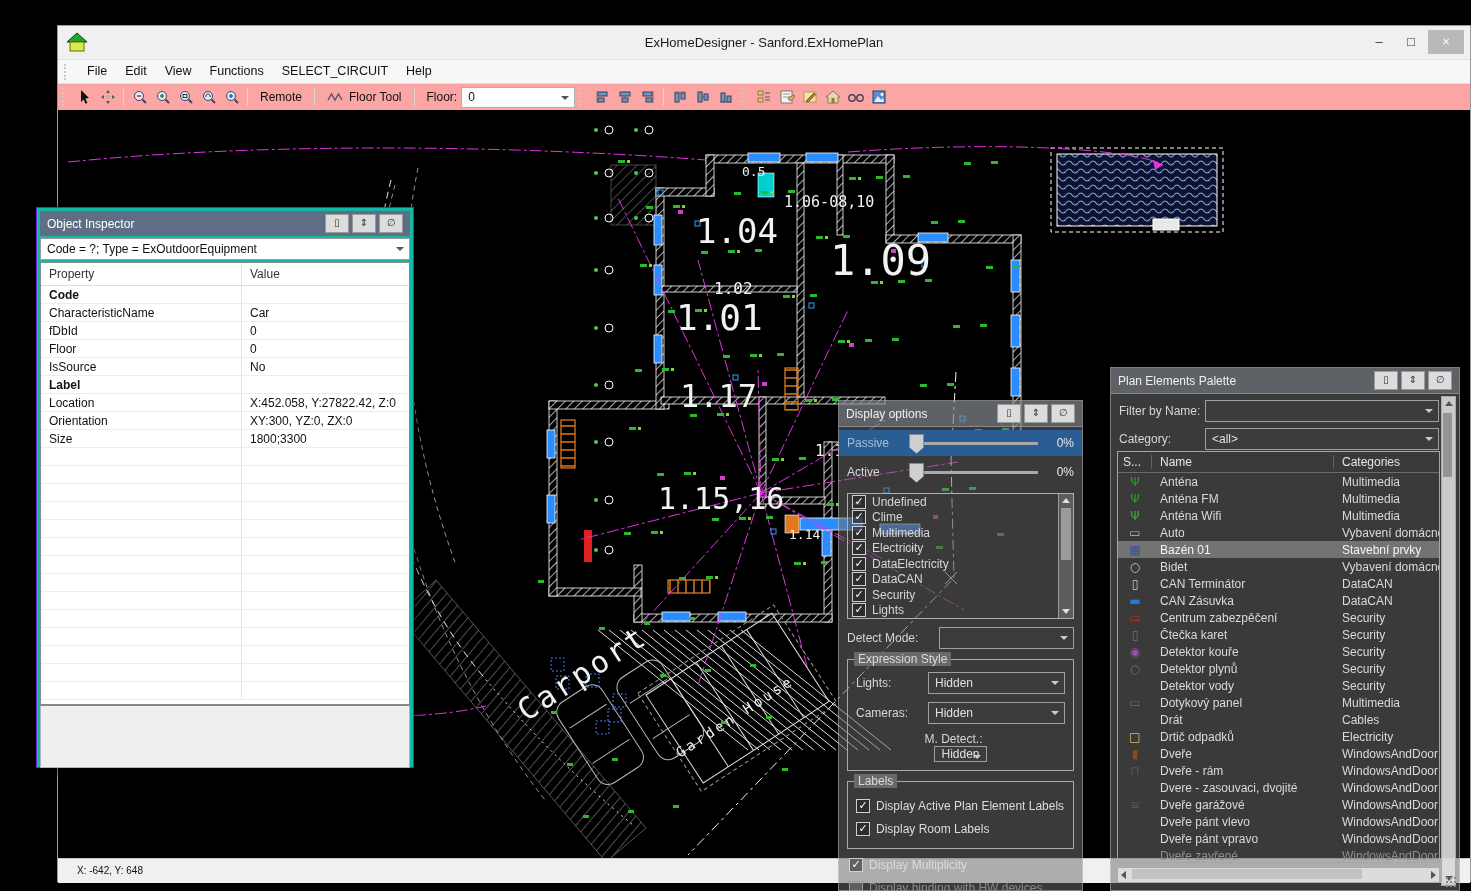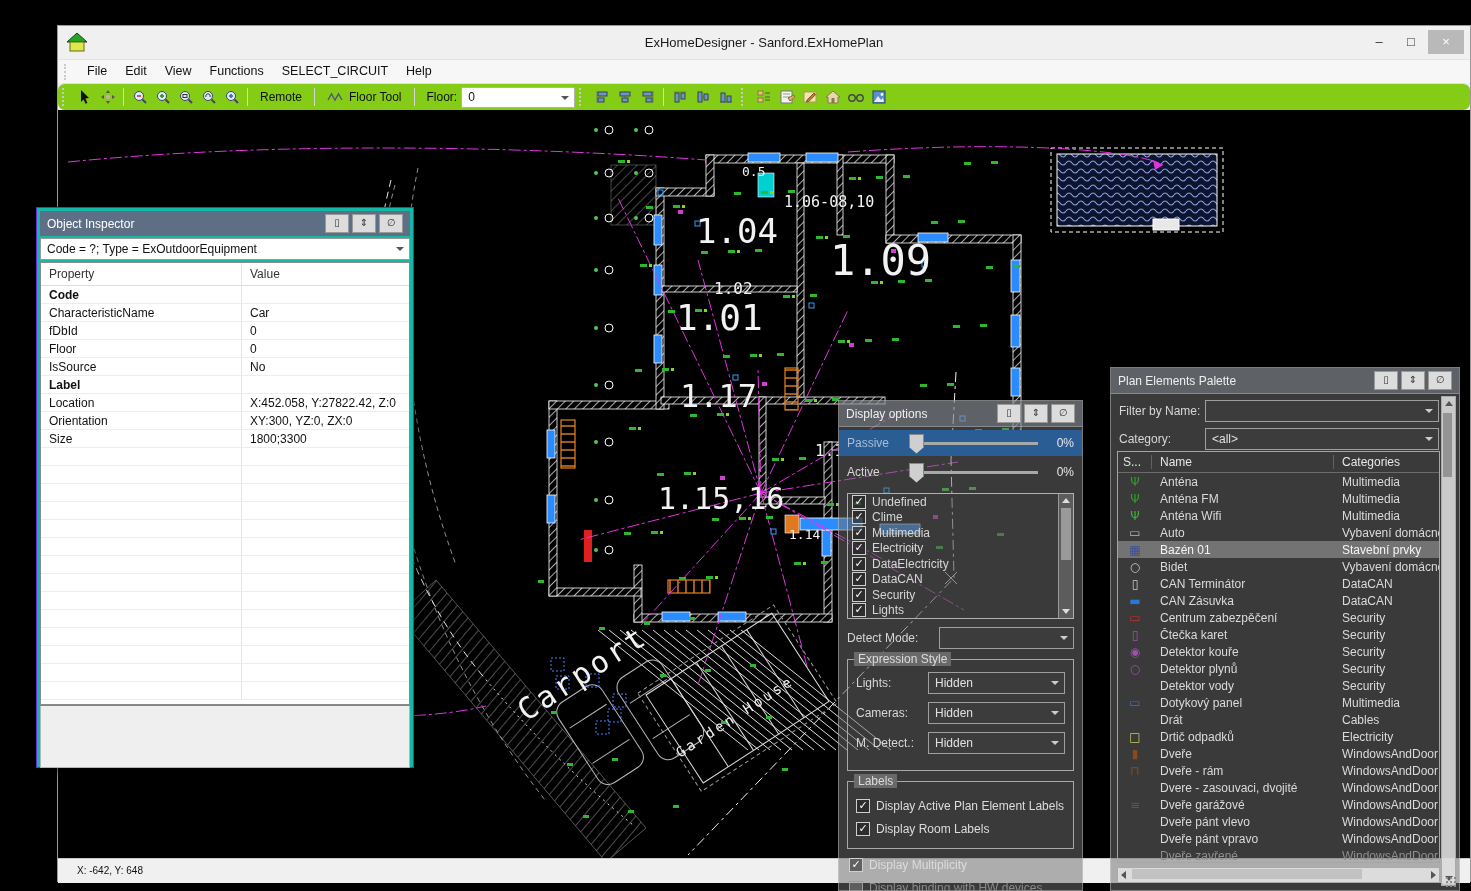--- a/index.html
+++ b/index.html
@@ -11,21 +11,21 @@
   .titlebar{height:33px;position:relative;background:#f0f0f0;}
   .app-icon{position:absolute;left:8px;top:6px;width:22px;height:20px;}
   .title{position:absolute;left:0;right:0;top:0;height:33px;line-height:33px;text-align:center;
          font-size:13px;color:#1a1a1a;}
   .win-controls{position:absolute;right:6px;top:4px;display:flex;gap:2px;}
   .win-btn{width:30px;height:24px;text-align:center;line-height:24px;font-size:13px;color:#333;}
   .win-btn.close{background:#b9b9b9;color:#fff;width:36px;}
   .menubar{height:23px;background:#f7f7f7;border-top:1px solid #e3e3e3;display:flex;align-items:center;}
   .menu-grip{width:4px;height:16px;border-left:2px dotted #c9c9c9;margin:0 8px 0 6px;}
   .menu-item{padding:0 9px;line-height:23px;font-size:12.5px;color:#111;}
-  .toolbar{height:26px;background:#84cc16;border-top:1px solid #e0e0e0;display:flex;align-items:center;font-size:12px;border-radius:7px;}
+  .toolbar{height:26px;background:#fca5a5;border-top:1px solid #e0e0e0;display:flex;align-items:center;font-size:12px;}
   .grip{width:4px;height:18px;border-left:2px dotted #c9c9c9;margin:0 5px 0 4px;}
   .sep{width:1px;height:18px;background:#d6d6d6;margin:0 4px;}
   .tb-icon{width:23px;height:21px;display:flex;align-items:center;justify-content:center;}
   .tb-btn{padding:0 8px;line-height:21px;color:#111;display:flex;align-items:center;gap:5px;}
   .floor-label{padding:0 4px 0 8px;color:#111;}
   .floor-select{width:100px;height:19px;background:#fff;border:1px solid #b0b0b0;display:flex;
                 align-items:center;padding:0 6px;position:relative;color:#111;}
   .chev{position:absolute;right:5px;top:8px;width:0;height:0;border-left:4px solid transparent;
         border-right:4px solid transparent;border-top:4px solid #555;}
   .canvas-wrap{position:relative;height:748px;background:#000;overflow:hidden;}
@@ -71,21 +71,21 @@
   .arr.up{top:4px;border-bottom:5px solid #ddd;}
   .arr.dn{bottom:4px;border-top:5px solid #ddd;}
   .dm-row{margin:8px 8px 0;display:flex;align-items:center;}
   .dm-row .lbl{width:92px;}
   .combo{flex:1;height:20px;background:rgba(62,62,62,.75);border:1px solid #9f9f9f;position:relative;
          display:flex;align-items:center;padding:0 6px;color:#e0e0e0;}
   .combo .chev{border-top-color:#ccc;}
   .group{margin:10px 8px 0;border:1px solid #a8a8a8;position:relative;padding:12px 8px 8px;}
   .group-label{position:absolute;top:-8px;left:6px;padding:0 4px;background:rgba(108,108,108,.95);color:#dcdcdc;}
   .ex-row{display:flex;align-items:center;margin-bottom:8px;}
-  .ex-row:last-child{margin-bottom:8px;}
+  .ex-row:last-child{margin-bottom:0;flex-direction:column;}
   .ex-row .lbl{width:72px;}
   .cb-row{display:flex;align-items:center;height:23px;}
   .cb-row .txt{color:#dcdcdc;}
   .cb-row.disabled .txt{color:#8a8a8a;}
   .cb-row.disabled .cb{border-color:#9a9a9a;background:rgba(200,200,200,.25);}
   .extra{margin:4px 10px 0;}
   
   .pal{left:1110px;top:367px;width:350px;height:524px;}
   .cat-row{margin:6px 20px 2px 8px;display:flex;align-items:center;}
   .cat-row .lbl{width:86px;}

